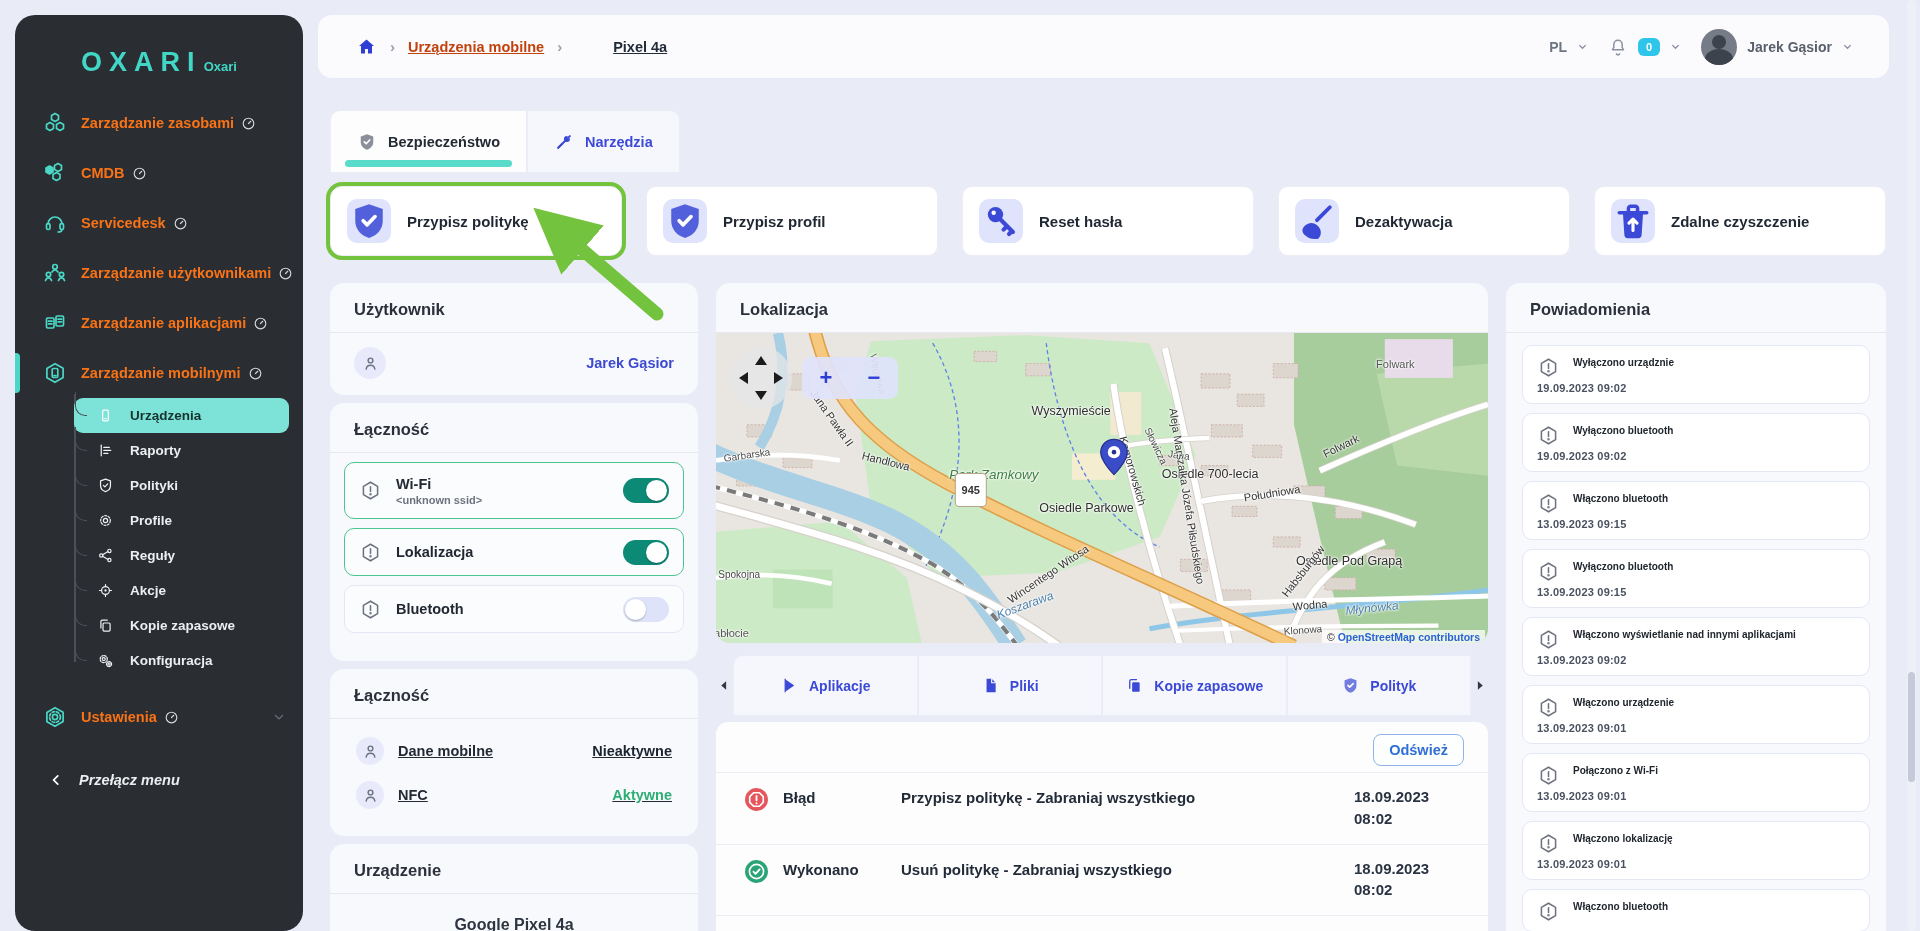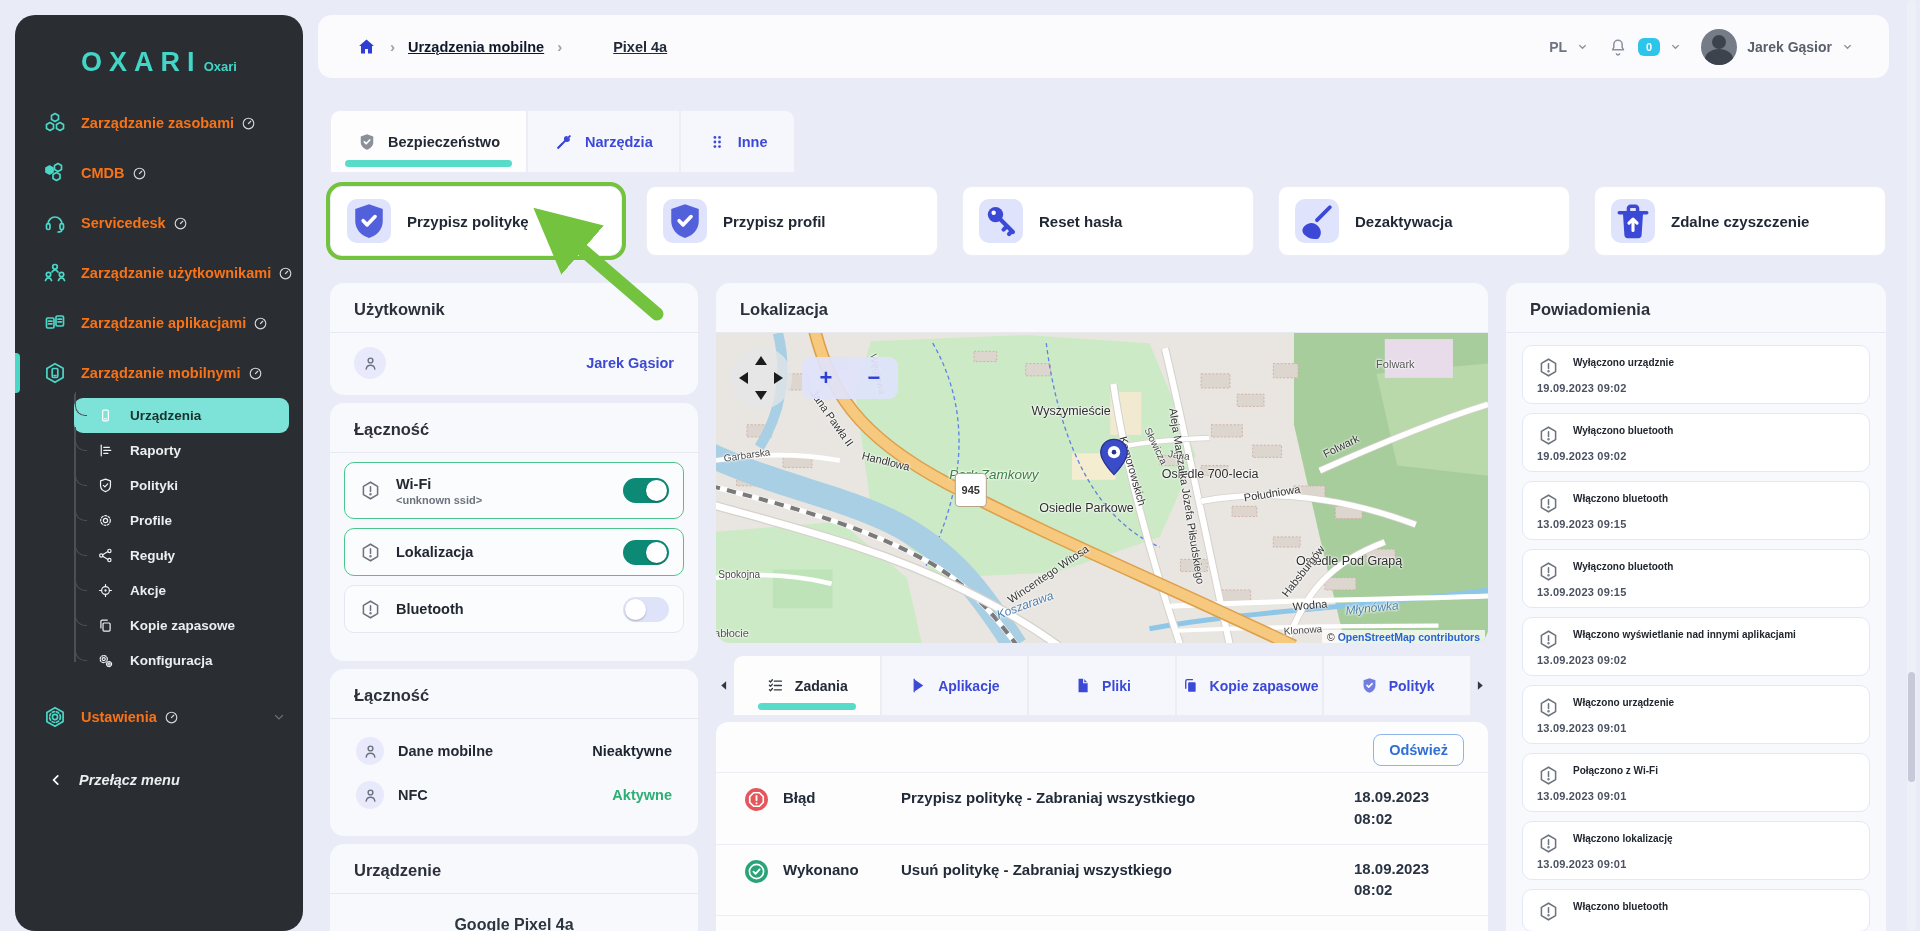--- a/index.html
+++ b/index.html
@@ -35,21 +35,21 @@
   .chev-dim{margin-left:auto;margin-right:18px;color:#6a6f76;width:12px;height:12px;}
   #toggle-menu{display:flex;align-items:center;height:44px;margin-top:16px;padding-left:34px;cursor:pointer;}
   #toggle-menu .sicon{width:14px;height:14px;color:#fff;}
   #toggle-menu .slabel{margin-left:16px;font-size:14.5px;font-weight:700;color:#eceef0;font-style:italic;}
   
   #header-bar{position:absolute;left:318px;top:15px;width:1571px;height:63px;background:#fbfbfd;
     border-radius:14px;display:flex;align-items:center;}
   .crumbs{display:flex;align-items:center;gap:13px;margin-left:38px;}
   .crumb-home{width:21px;height:21px;color:#2e3ed4;cursor:pointer;}
   .crumb-sep{color:#9aa2b1;font-size:15px;font-weight:700;}
-  .crumb-link{color:#0f172a;font-size:14.5px;font-weight:700;text-decoration:underline;cursor:pointer;}
+  .crumb-link{color:#c2410c;font-size:14.5px;font-weight:700;text-decoration:underline;cursor:pointer;}
   .crumb-cur{color:#222b3a;font-size:14.5px;font-weight:700;text-decoration:underline;cursor:pointer;margin-left:38px;}
   .hdr-right{margin-left:auto;margin-right:36px;display:flex;align-items:center;gap:10px;}
   .lang{color:#6d7482;font-size:14px;font-weight:600;cursor:pointer;}
   .chev{width:11px;height:11px;color:#8a90a0;}
   .bell{width:20px;height:20px;color:#8a90a0;margin-left:10px;cursor:pointer;}
   .badge{background:#2ec5ea;color:#fff;font-size:11px;font-weight:700;border-radius:6px;
     padding:3px 8px;cursor:pointer;}
   .avatar{width:36px;height:36px;border-radius:50%;background:#767c87;margin-left:10px;position:relative;overflow:hidden;cursor:pointer;}
   .avatar::before{content:"";position:absolute;left:11px;top:6px;width:14px;height:14px;border-radius:50%;background:#3d434c;}
   .avatar::after{content:"";position:absolute;left:4px;top:20px;width:28px;height:20px;border-radius:50%;background:#3d434c;}
@@ -95,21 +95,21 @@
   .tog-texts{margin-left:14px;display:flex;flex-direction:column;justify-content:center;}
   .tog-label{font-size:14.5px;font-weight:600;color:#222832;}
   .tog-sub{font-size:11px;font-weight:600;color:#6d737e;margin-top:2px;}
   .tog-sub:empty{display:none;}
   .toggle{margin-left:auto;width:46px;height:25px;border-radius:13px;background:#dfe3fa;position:relative;cursor:pointer;}
   .toggle::after{content:"";position:absolute;top:2px;left:2px;width:21px;height:21px;border-radius:50%;
     background:#fff;box-shadow:0 1px 2px rgba(0,0,0,.25);}
   .tog-row.on .toggle{background:#0d8a75;}
   .tog-row.on .toggle::after{left:auto;right:2px;}
   #conn2-panel{left:330px;top:669px;width:368px;height:167px;}
-  .status-row{display:flex;align-items:center;padding:8px 26px;}
+  .status-row{display:flex;align-items:center;padding:8px 26px;text-decoration:underline;}
   .status-row .pcirc{width:28px;height:28px;}
   .status-label{margin-left:14px;font-size:14.5px;font-weight:600;color:#232a34;}
   .status-val{margin-left:auto;font-size:14.5px;font-weight:800;color:#1c2430;}
   .status-row.activeval .status-val{color:#2fae74;}
   #device-panel{left:330px;top:844px;width:368px;height:120px;}
   .device-name{text-align:center;font-size:16px;font-weight:600;color:#2c3540;margin-top:22px;}
   
   #map-panel{left:716px;top:283px;width:772px;height:360px;}
   .map-box{position:relative;height:313px;overflow:hidden;}
   .map-box > svg{position:absolute;inset:0;width:100%;height:100%;}
@@ -460,35 +460,20 @@
       <div class="tabcard">
         <span class="ticon">
           <svg viewBox="0 0 24 24" fill="none" stroke="currentColor" stroke-width="1.7" stroke-linecap="round" stroke-linejoin="round" style="width:100%;height:100%">
             <path d="M13.8 10.2L5.2 18.8" stroke-width="2.4"></path>
             <circle cx="15.5" cy="8.5" r="3.6" fill="currentColor" stroke="none"></circle>
             <circle cx="17.8" cy="6.2" r="1.7" fill="#fff" stroke="none"></circle>
             <path d="M10 14l-5 5M19 5l-3 3" stroke-width="2.4"></path>
           </svg>
         </span>
         <span class="tlabel">Narzędzia</span>
-      </div>
-      <div class="tabcard">
-        <span class="ticon">
-          <svg viewBox="0 0 24 24" fill="none" stroke="currentColor" stroke-width="1.7" stroke-linecap="round" stroke-linejoin="round" style="width:100%;height:100%">
-            <g fill="currentColor" stroke="none">
-              <circle cx="9.5" cy="6.5" r="1.7"></circle>
-              <circle cx="15" cy="6.5" r="1.7"></circle>
-              <circle cx="9.5" cy="12" r="1.7"></circle>
-              <circle cx="15" cy="12" r="1.7"></circle>
-              <circle cx="9.5" cy="17.5" r="1.7"></circle>
-              <circle cx="15" cy="17.5" r="1.7"></circle>
-            </g>
-          </svg>
-        </span>
-        <span class="tlabel">Inne</span>
       </div>
   </div>
 
   <div id="actions-row">
     <div class="action-card highlighted">
         <span class="aicon">
           <svg viewBox="0 0 24 24" fill="none" stroke="currentColor" stroke-width="1.7" stroke-linecap="round" stroke-linejoin="round" style="width:100%;height:100%">
             <path fill="currentColor" stroke="none" opacity="0.85" d="M12 2.8l7.5 2.7V12c0 4.6-3.1 7.8-7.5 9.3C7.6 19.8 4.5 16.6 4.5 12V5.5z"></path>
             <path d="M8.8 11.9l2.2 2.2 4.3-4.5" stroke="#fff" stroke-width="2"></path>
           </svg>
@@ -751,31 +736,20 @@
       <div class="attrib"><span>©</span> <b>OpenStreetMap contributors</b></div>
     </div>
   </section>
 
   <div id="dtabs">
     <span class="dt-arrow">
       <svg viewBox="0 0 24 24">
           <path fill="currentColor" d="M15 4L6 12l9 8z"></path>
         </svg>
     </span>
-    <div class="dtab active">
-        <span class="ticon">
-          <svg viewBox="0 0 24 24" fill="none" stroke="currentColor" stroke-width="1.7" stroke-linecap="round" stroke-linejoin="round" style="width:100%;height:100%">
-            <path d="M10.5 6.5h9M10.5 12h9M10.5 17.5h9"></path>
-            <path d="M4.3 6.2l1.4 1.4 2.4-2.8"></path>
-            <path d="M4.3 11.7l1.4 1.4 2.4-2.8"></path>
-            <path d="M4.3 17.2l1.4 1.4 2.4-2.8"></path>
-          </svg>
-        </span>
-        <span class="tlabel">Zadania</span>
-      </div>
       <div class="dtab">
         <span class="ticon">
           <svg viewBox="0 0 24 24" fill="none" stroke="currentColor" stroke-width="1.7" stroke-linecap="round" stroke-linejoin="round" style="width:100%;height:100%">
             <path fill="currentColor" stroke="none" d="M6.5 4l11.5 8-11.5 8z"></path>
             <path d="M6.5 4v16" stroke-width="1.4"></path>
           </svg>
         </span>
         <span class="tlabel">Aplikacje</span>
       </div>
       <div class="dtab">

